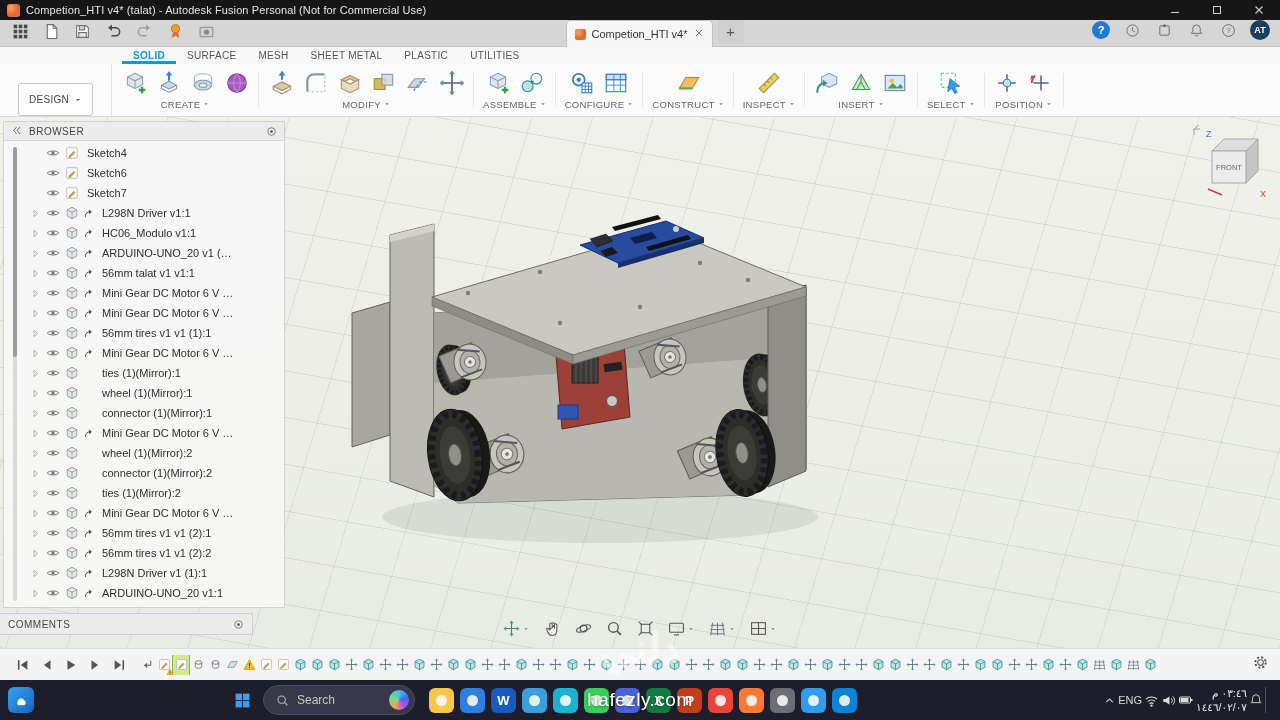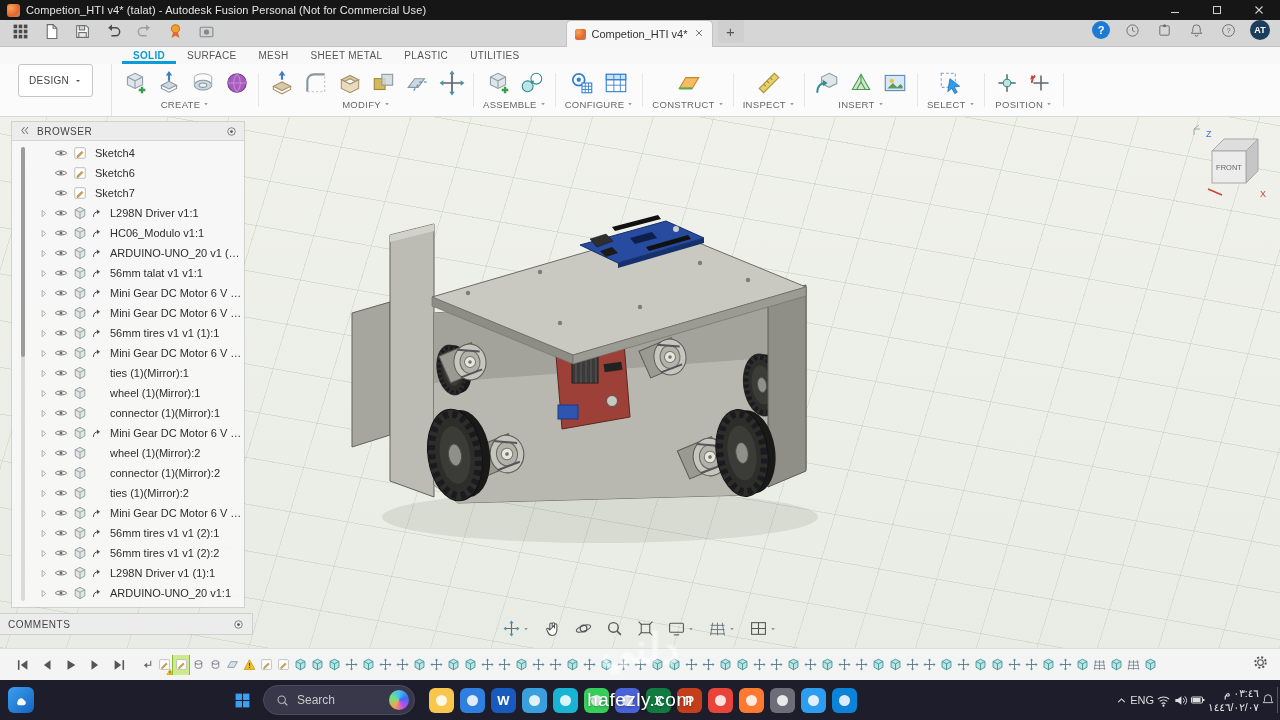--- a/index.html
+++ b/index.html
@@ -35,39 +35,39 @@
   .avatar{width:20px;height:20px;border-radius:50%;background:#1d3d5c;color:#fff;font-size:9px;
     font-weight:700;display:flex;align-items:center;justify-content:center}
 
   
   .ribbontabs{position:absolute;top:47px;left:0;width:1280px;height:17px;background:#f8f8f8;
     display:flex;align-items:stretch;padding-left:122px;font-size:10px;color:#555;z-index:38}
   .rtab{display:flex;align-items:center;padding:0 11px;letter-spacing:.3px}
   .rtab.active{color:#0a9bd8;font-weight:700;box-shadow:inset 0 -3px 0 #0a9bd8}
   .ribbontools{position:absolute;top:64px;left:0;width:1280px;height:53px;background:#fbfbfb;
     border-bottom:1px solid #d8d8d8;display:flex;align-items:stretch;z-index:38}
-  .design-wrap{width:112px;display:flex;align-items:flex-start;justify-content:center;border-right:1px solid #e2e2e2}
+  .design-wrap{width:112px;display:flex;align-items:flex-end;justify-content:center;border-right:1px solid #e2e2e2}
   .design-btn{border:1px solid #c6c6c6;border-radius:3px;background:#fff;padding:10px 10px;
     font-size:10px;color:#444;display:flex;align-items:center;gap:5px;letter-spacing:.3px}
   .rgroup{display:flex;flex-direction:column;align-items:center;padding:3px 9px 2px;position:relative}
   .rgroup::after{content:"";position:absolute;right:0;top:9px;bottom:9px;width:1px;background:#e6e6e6}
   .ricons{display:flex;gap:7px;align-items:center;min-height:31px}
   .ricon{width:27px;height:27px;display:flex;align-items:center;justify-content:center}
   .rlabel{font-size:9.5px;color:#666;display:flex;align-items:flex-start;gap:2px;margin-top:1px;letter-spacing:.3px}
 
   
   .viewport{position:absolute;top:117px;left:0;width:1280px;height:531px;overflow:hidden;
     background:
       repeating-linear-gradient(10deg,rgba(190,200,180,.45) 0 1px,transparent 1px 46px),
       repeating-linear-gradient(287deg,rgba(190,200,180,.4) 0 1px,transparent 1px 58px),
       linear-gradient(#eff1ea,#e9ece4)}
   .scene{position:absolute;inset:0}
 
   
-  .browser{position:absolute;top:5px;left:12px;width:232px;background:rgba(247,247,247,.92);
+  .browser{position:absolute;top:5px;left:4px;width:280px;background:rgba(247,247,247,.92);
     box-shadow:0 0 0 1px rgba(185,185,185,.55);z-index:5}
   .bheader{height:19px;background:#ececec;display:flex;align-items:center;gap:7px;padding:0 7px;
     font-size:10px;color:#444;letter-spacing:.5px;border-bottom:1px solid #d5d5d5}
   .bh-right{margin-left:auto;display:flex}
   .brows{position:relative;padding:2px 0 4px}
   .bscroll{position:absolute;left:9px;top:6px;bottom:6px;width:4px;background:#dadada;border-radius:2px}
   .bthumb{position:absolute;left:9px;top:6px;height:210px;width:4px;background:#9c9c9c;border-radius:2px}
   .brow{height:20px;display:flex;align-items:center;font-size:11px;color:#2e2e2e;white-space:nowrap}
   .s-tri{width:13px;margin-left:26px;display:flex;align-items:center}
   .s-eye{width:18px;display:flex;align-items:center;margin-left:3px}
@@ -106,21 +106,21 @@
     background:linear-gradient(135deg,#3aa0f0,#1565c0);display:flex;align-items:center;justify-content:center}
   .tb-center{display:flex;align-items:center;gap:8px;margin-left:195px}
   .starticon{width:26px;height:26px;display:flex;align-items:center;justify-content:center}
   .searchpill{height:30px;width:152px;background:#38384a;border:1px solid #4c4c60;border-radius:15px;
     display:flex;align-items:center;gap:8px;padding:0 5px 0 12px;font-size:12px;color:#c9c9c9}
   .search-copilot{width:20px;height:20px;border-radius:50%;margin-left:auto;
     background:conic-gradient(#49c0f0,#3a6df0,#c04af0,#f0a84a,#6fe08a,#49c0f0)}
   .apps{display:flex;align-items:center;gap:6px;margin-left:6px}
   .appicon{width:25px;height:25px;border-radius:6px;display:flex;align-items:center;justify-content:center;
     font-weight:700;font-size:13px;color:#fff}
-  .tray{margin-left:auto;display:flex;align-items:center;gap:2px;font-size:11px}
+  .tray{margin-left:auto;display:flex;align-items:center;gap:2px;padding-right:12px;font-size:11px}
   .trayicon{display:flex;align-items:center;justify-content:center}
   .clock{text-align:right;font-size:10.5px;line-height:1.35;color:#ececec}
   .desktop-sliver{width:3px;height:26px;border-left:1px solid #555}
 
   
   .ghost{position:absolute;left:50%;top:624px;transform:translateX(-50%);color:rgba(255,255,255,.6);
     font-size:42px;font-weight:700;z-index:45;filter:blur(1.2px);pointer-events:none}
   .watermark{position:absolute;left:50%;top:689px;transform:translateX(-50%);color:#fff;font-weight:400;
     font-size:19px;letter-spacing:.5px;z-index:55;text-shadow:0 1px 3px rgba(0,0,0,.45);pointer-events:none}
 </style>

